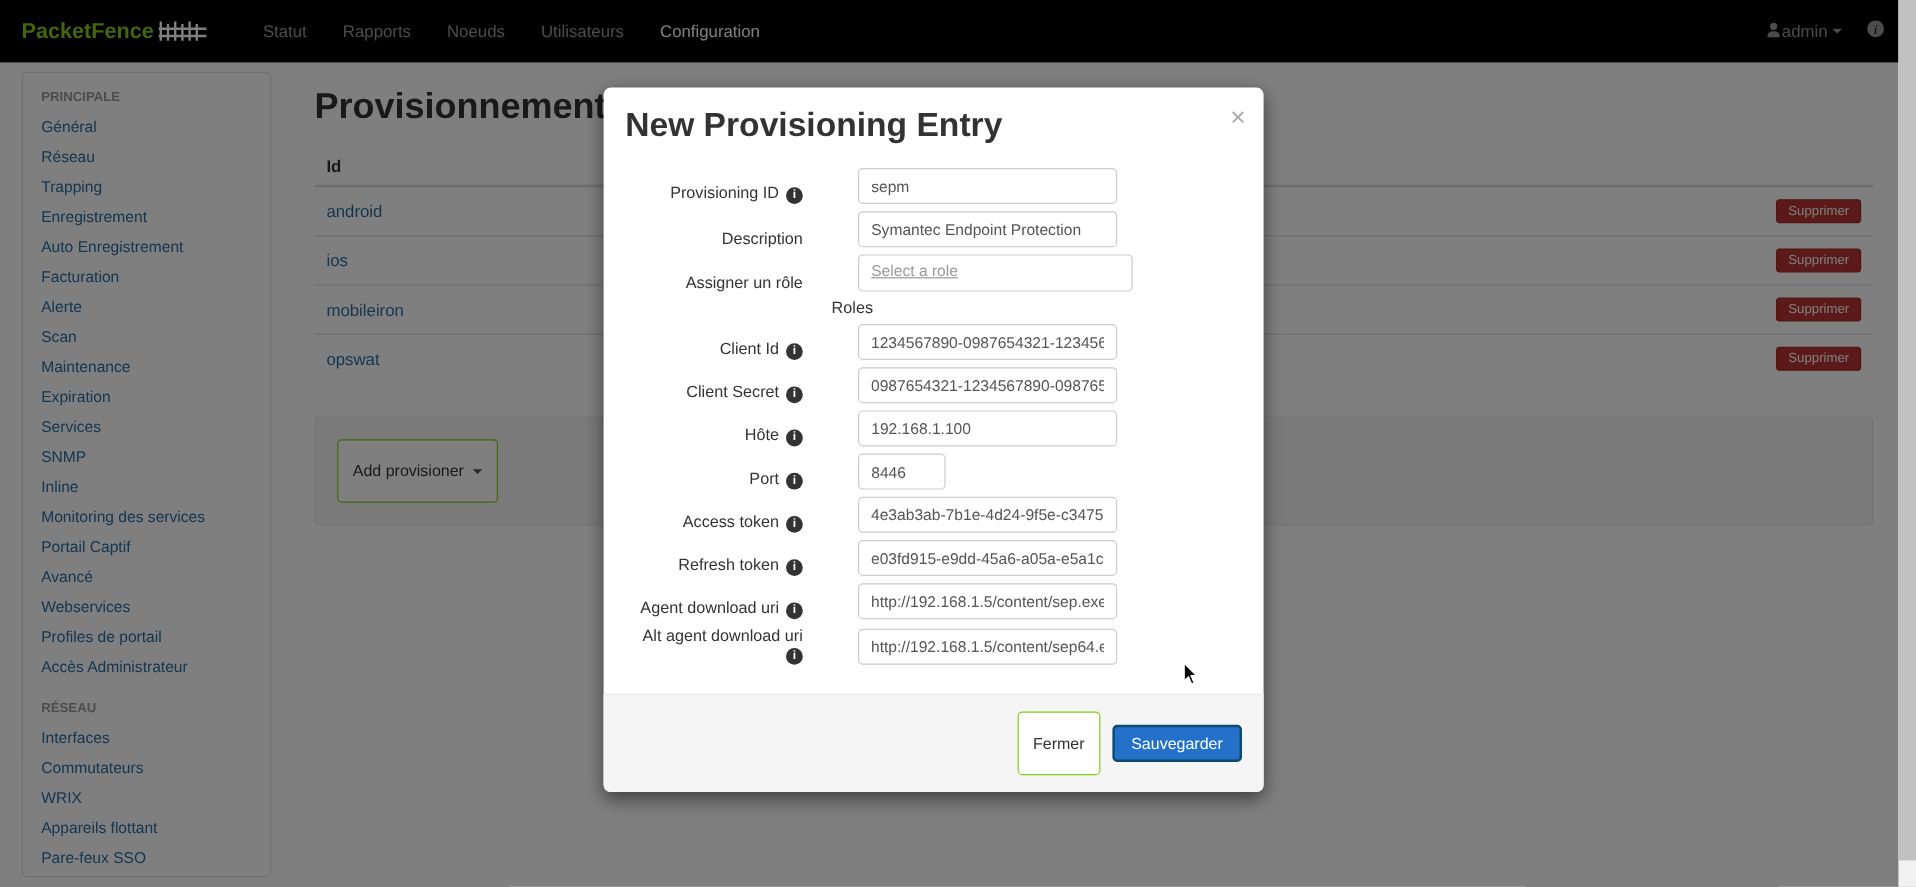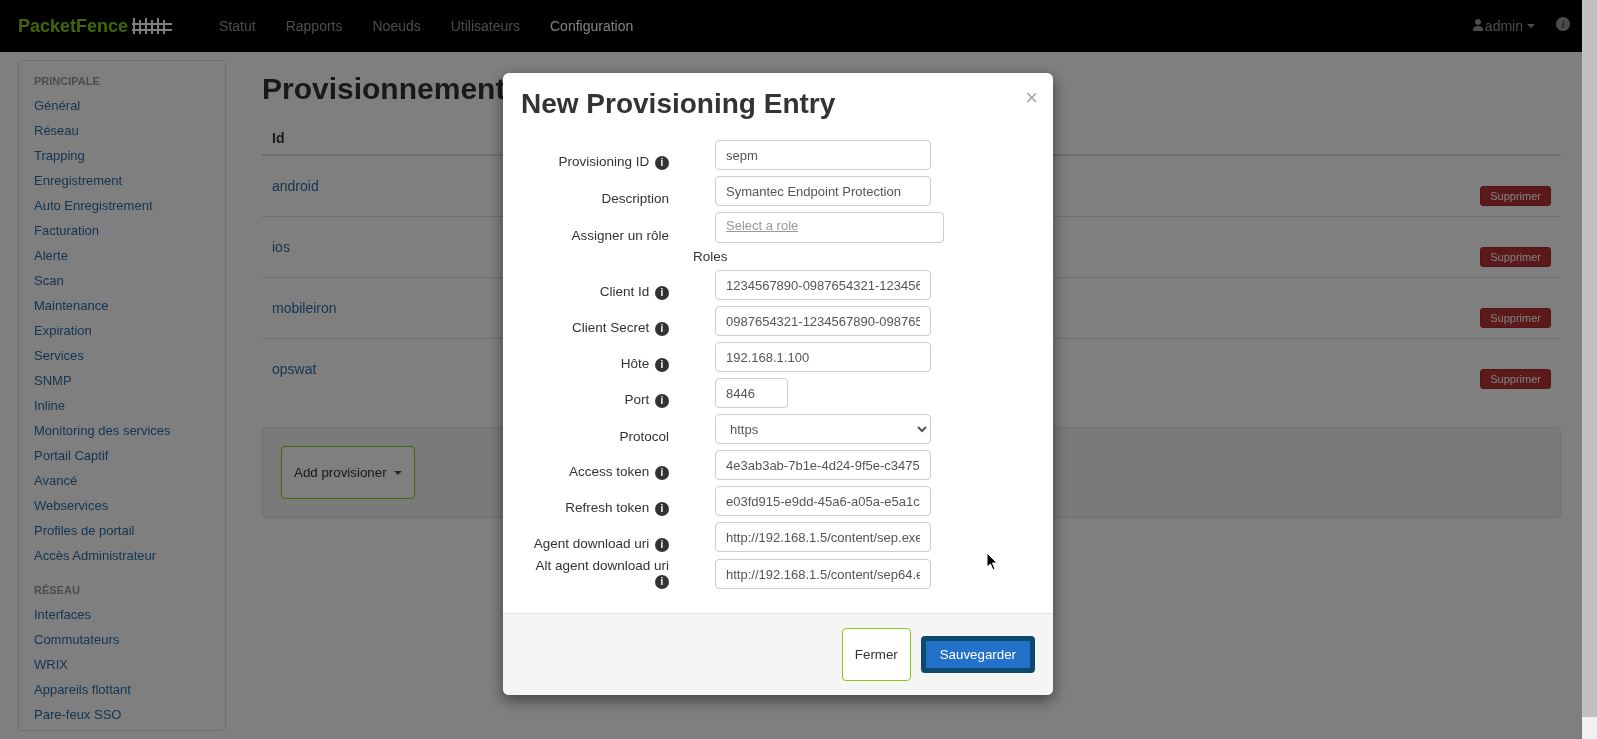--- a/index.html
+++ b/index.html
@@ -107,21 +107,20 @@
 .table td.actions { text-align: right; }
 .btn-danger {
   background: #b63432;
   color: #fff;
   border: 1px solid #9e2c2a;
   padding: 3px 9px;
   font-size: 11px;
   border-radius: 3px;
   display: inline-block;
   cursor: pointer;
-  margin-top: 20px;
 }
 .add-prov {
   margin-top: 28px;
   padding: 18px;
   border: 1px solid #e5e5e5;
   border-radius: 4px;
   background: #f5f5f5;
   display: inline-block;
   width: 100%;
 }
@@ -246,21 +245,21 @@
 }
 .modal-footer {
   padding: 14px 18px;
   background: #f5f5f5;
   border-top: 1px solid #e5e5e5;
   text-align: right;
   border-radius: 0 0 6px 6px;
 }
 .btn-primary {
   background: #2371c8;
-  border: 5px solid #0c4a6e;
+  border: 2px solid #0c4a6e;
   color: #fff;
   padding: 6px 14px;
   border-radius: 4px;
   cursor: pointer;
   margin-left: 6px;
 }
 .scrollbar-indicator {
   position: absolute;
   right: 0;
   top: 0;
@@ -433,26 +432,20 @@
     <div class="form-row">
       <label><span>Hôte</span> <i class="info-badge">i</i></label>
       <input type="text" class="w-full" value="192.168.1.100" style="">
     </div>
 
     <div class="form-row">
       <label><span>Port</span> <i class="info-badge">i</i></label>
       <input type="text" class="w-port" value="8446" style="">
     </div>
 
-    <div class="form-row">
-      <label>Protocol</label>
-      <select class="w-full">
-        <option>https</option>
-      </select>
-    </div>
 
     <div class="form-row">
       <label><span>Access token</span> <i class="info-badge">i</i></label>
       <input type="text" class="w-full" value="4e3ab3ab-7b1e-4d24-9f5e-c347599" style="">
     </div>
 
     <div class="form-row">
       <label><span>Refresh token</span> <i class="info-badge">i</i></label>
       <input type="text" class="w-full" value="e03fd915-e9dd-45a6-a05a-e5a1c53" style="">
     </div>

